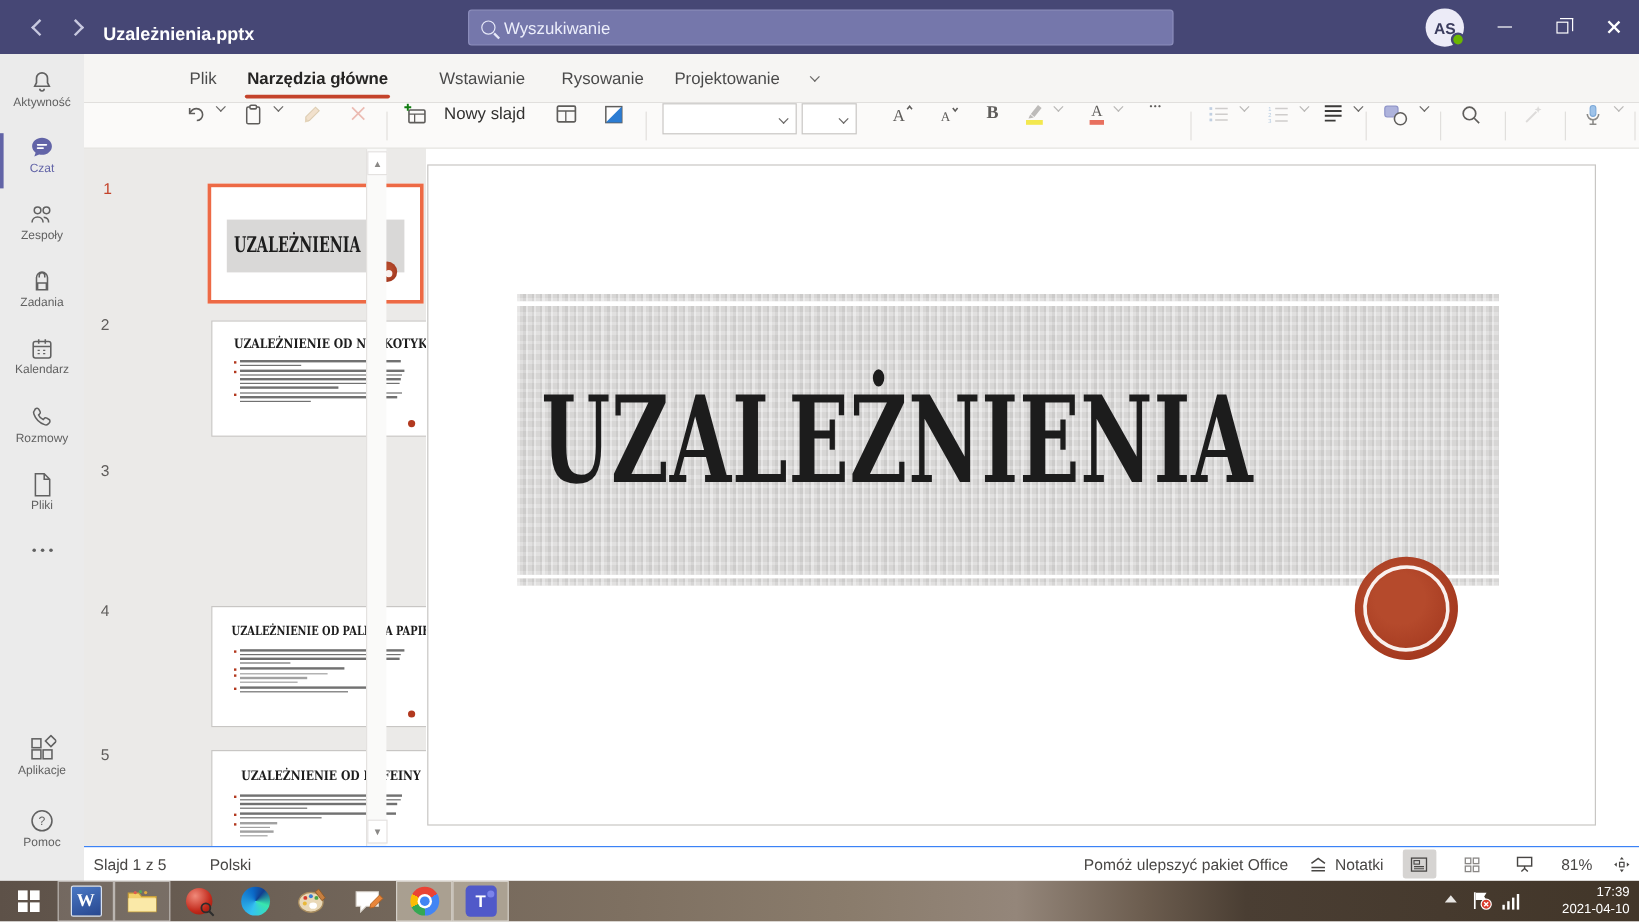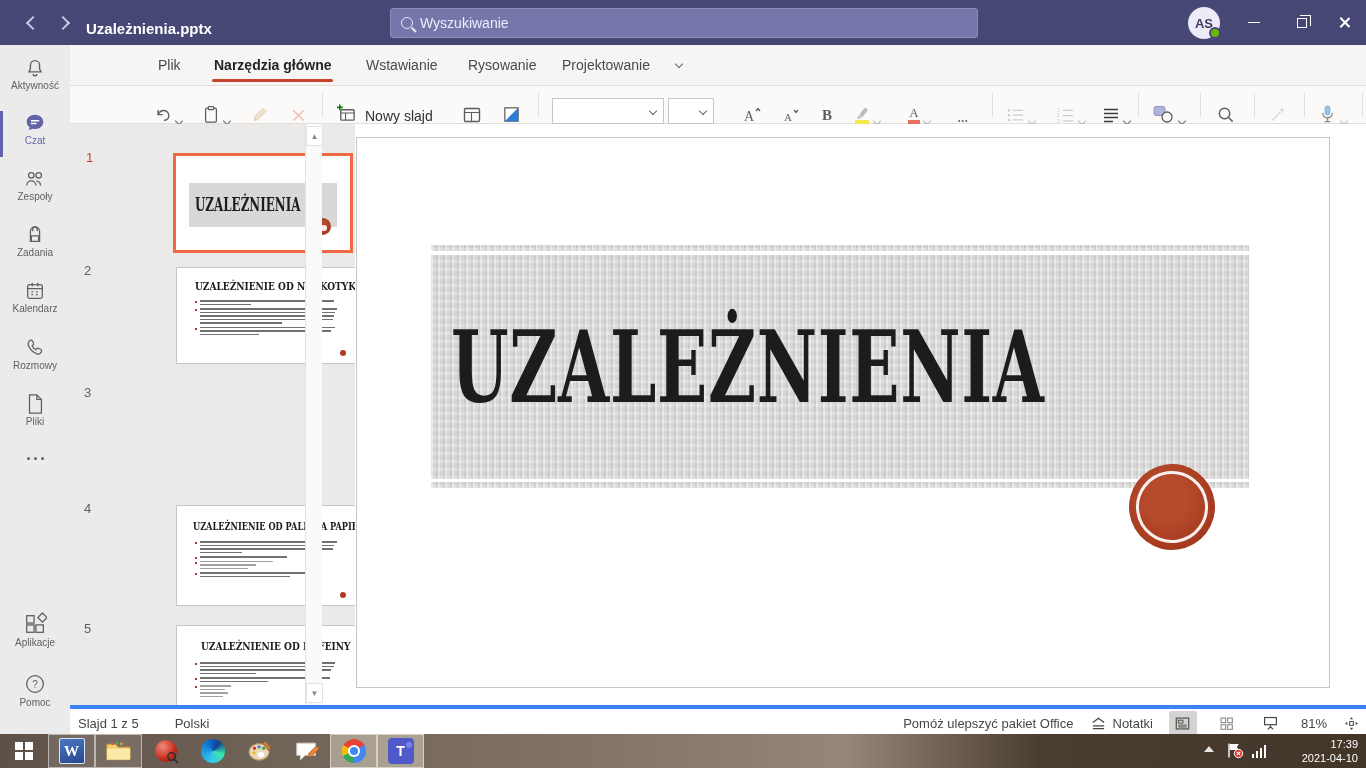--- a/index.html
+++ b/index.html
@@ -42,21 +42,21 @@
   .rtab { position:absolute; top:0; height:40px; display:flex; align-items:center; font-size:14px; color:#4a4a4a; }
   .rtab.sel { color:#252423; font-weight:bold; }
   .rtab.sel::after { content:''; position:absolute; left:-2px; right:-2px; bottom:3px; height:3px; background:#c4432a; border-radius:2px; }
   .chev { display:inline-block; width:6px; height:6px; border-right:1.4px solid #6b6967; border-bottom:1.4px solid #6b6967; transform:rotate(45deg); }
   .chev.red { border-color:#c4432a; }
   .rbtn { position:absolute; top:52px; height:30px; border:1px solid #e1dfdd; border-radius:2px; background:#fff; display:flex; align-items:center; justify-content:center; gap:6px; color:#c4432a; font-size:13.5px; }
   #open-classic { position:absolute; left:660px; top:58px; font-size:13.5px; color:#444; }
 
   
   #toolbar { left:70px; top:86px; width:1296px; height:38px; background:#fbfaf9; border-bottom:1px solid #e1dfdd; }
-  .titem { position:absolute; top:0; height:38px; display:flex; align-items:flex-end; gap:4px; }
+  .titem { position:absolute; top:0; height:38px; display:flex; align-items:flex-start; gap:9px; }
   .tdiv { position:absolute; top:7px; width:1px; height:24px; background:#e1dfdd; }
   .dis { opacity:.45; }
   .selbox { border:1px solid #c8c6c4; background:#fff; height:26px; display:flex; align-items:center; justify-content:flex-end; padding:0 7px; }
   .boldB { font-size:15px; font-weight:bold; color:#5f5d5b; font-family:"Liberation Serif",serif; }
   .fcol { display:flex; flex-direction:column; align-items:center; line-height:1; }
   .fcol .A { font-size:13px; color:#5f5d5b; font-family:"Liberation Serif",serif; }
   .bar-y { width:14px; height:4px; background:#f3e84f; margin-top:1px; }
   .bar-r { width:12px; height:4px; background:#e8705f; margin-top:1px; }
   .mdots { color:#5f5d5b; font-size:14px; letter-spacing:1px; }
   .mdots.red { color:#c4432a; }
@@ -86,21 +86,21 @@
   #band-main { position:absolute; left:74px; top:117px; width:818px; height:224px; display:flex; align-items:center; }
   #band-bot { position:absolute; left:74px; top:344px; width:818px; height:6px; }
   #slide-title { font-family:"DejaVu Serif","Liberation Serif",serif; font-weight:bold; font-size:100px; color:#1c1c1c; white-space:nowrap; margin-left:20px; transform:scaleX(.66); transform-origin:left center; letter-spacing:1px; }
   #subtitle-box { position:absolute; left:84px; top:350px; width:633px; height:88px; border:1px dotted #b3b1af; padding:7px 12px; }
   #subtitle-text { font-family:"DejaVu Serif","Liberation Serif",serif; font-size:21px; color:#1c1c1c; }
   .stamp { position:absolute; border-radius:50%; background:radial-gradient(circle at 45% 40%, #b54a2c 0 30%, #a53a20 70%, #97341c 100%); }
   .stamp::after { content:''; position:absolute; border:3px solid rgba(255,255,255,.92); border-radius:50%; inset:7px; }
   #stamp-main { left:772px; top:326px; width:86px; height:86px; transform:rotate(-8deg); }
 
   
-  #statusbar { left:70px; top:705px; width:1296px; height:29px; background:#fff; border-top:4px solid #3b82f6; font-size:13px; color:#484644;padding-left:37px; }
+  #statusbar { left:70px; top:705px; width:1296px; height:29px; background:#fff; border-top:1px solid #3b82f6; font-size:13px; color:#484644;padding-left:37px; }
   #status-left { position:absolute; left:8px; top:0; height:28px; display:flex; align-items:center; gap:36px; }
   #status-right { position:absolute; right:6px; top:0; height:28px; display:flex; align-items:center; gap:16px; }
   .sbtn2 { height:24px; min-width:28px; display:flex; align-items:center; justify-content:center; border-radius:2px; }
   .sbtn2.active { background:#d6d4d2; }
 
   
   #taskbar { left:0; top:734px; width:1366px; height:34px;
     background:linear-gradient(90deg,#5d5148 0%,#6e6257 18%,#7e7061 38%,#8a7c6c 52%,#94867a 62%,#6b5c4e 70%,#4a3e33 76%,#423629 100%); }
   .tslot { position:absolute; top:0; width:47px; height:34px; display:flex; align-items:center; justify-content:center; }
   .tslot.run { border:1px solid rgba(255,255,255,.5); background:rgba(255,255,255,.12); }
@@ -218,21 +218,21 @@
           <text x="13" y="17" text-anchor="middle" font-size="11" fill="#616161" font-family="Liberation Sans">?</text>
         </svg>
       <span class="lbl">Pomoc</span>
     </div>
   </div>
 
   <div id="tabsrow" class="abs">
     <div class="rtab" style="left:88px">
         <span>Plik</span>
       </div>
-    <div class="rtab sel" style="left:144px">
+    <div class="rtab sel" style="left:136px">
         <span>Narzędzia główne</span>
       </div>
     <div class="rtab" style="left:296px">
         <span>Wstawianie</span>
       </div>
     <div class="rtab" style="left:398px">
         <span>Rysowanie</span>
       </div>
     <div class="rtab" style="left:492px">
         <span>Projektowanie</span>

